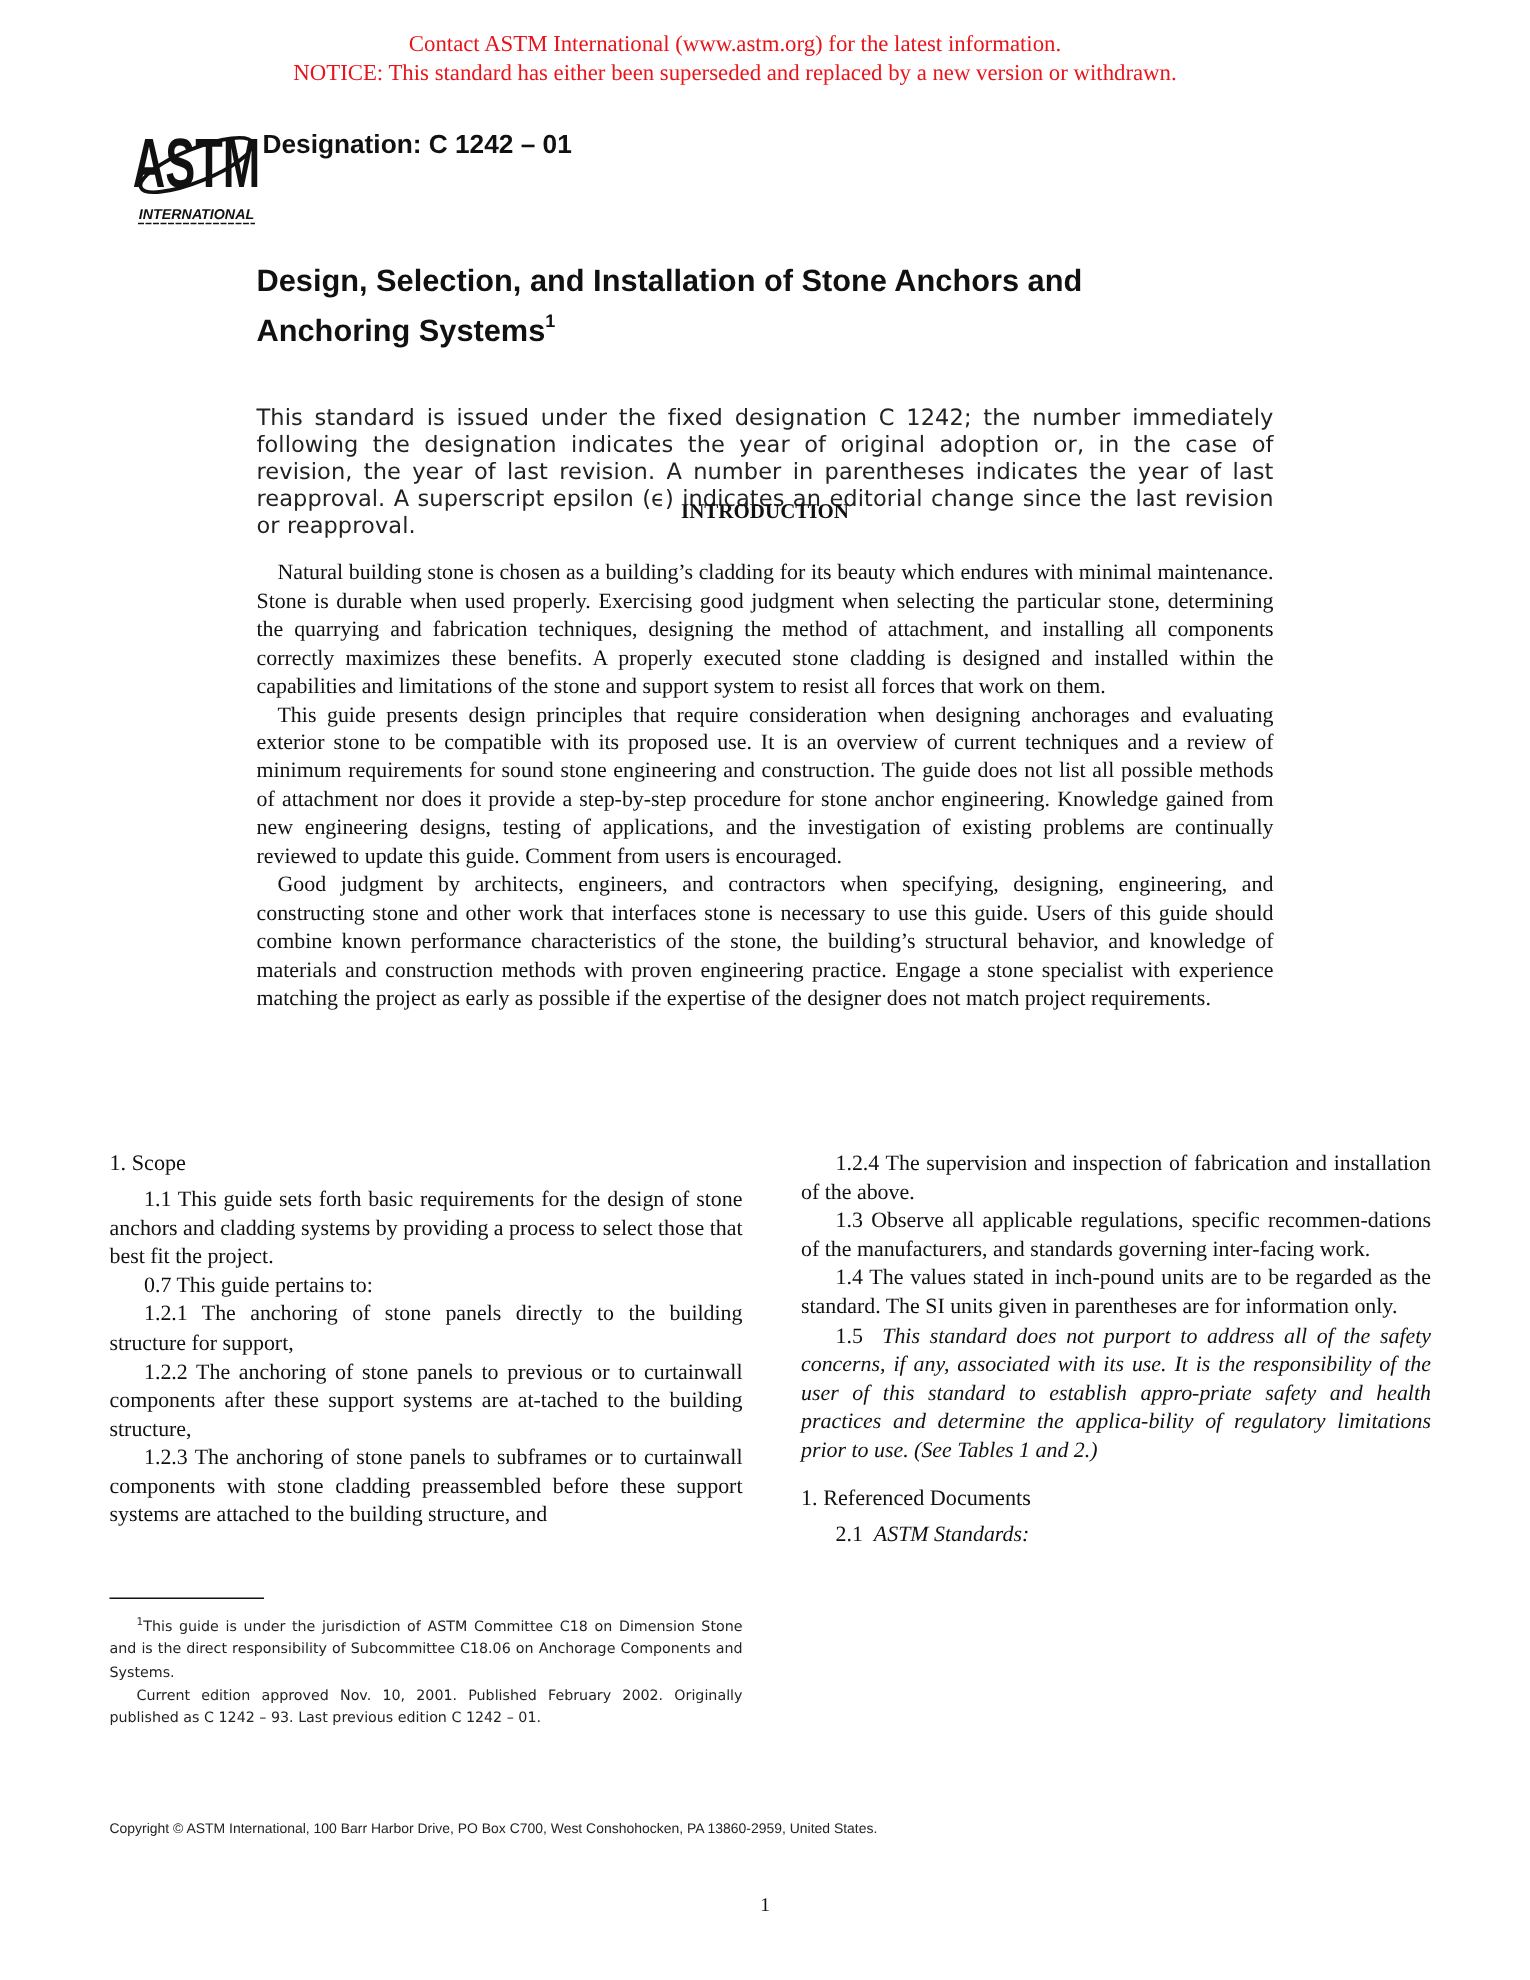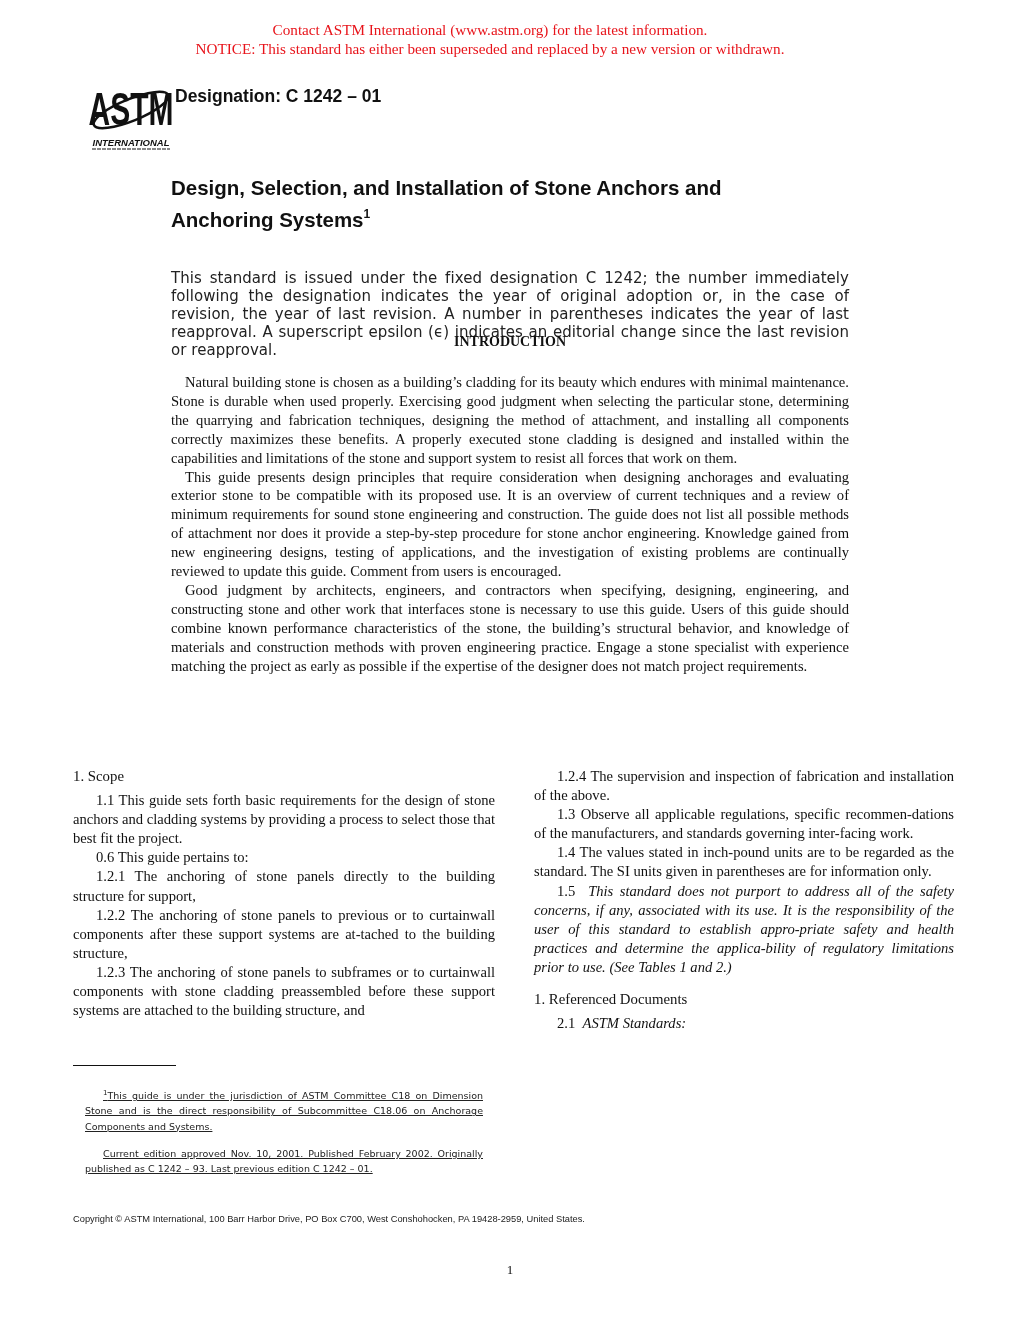--- a/index.html
+++ b/index.html
@@ -24,21 +24,21 @@
   .col { top: 767px; width: 422px; font-size: 14.6px; line-height: 19.1px; text-align: justify; }
   .col-left { left: 73px; }
   .col-right { left: 534px; width: 420px; }
   .col p { margin: 0; text-indent: 23px; }
   .col h3 { margin: 0 0 5px 0; font-size: 14.8px; font-weight: normal; }
   .col-right h3 { margin-top: 13px; }
   .it { font-style: italic; }
   .footrule { left: 73px; top: 1065px; width: 103px; border-top: 1px solid #111; }
   .footnotes { left: 73px; top: 1074px; width: 422px; font-family: "DejaVu Sans", sans-serif;
                font-size: 9.5px; line-height: 15.2px; text-align: justify; color: #222; }
-  .footnotes p { margin: 12px; text-indent: 18px; text-decoration: underline; }
+  .footnotes p { margin: 0; text-indent: 18px; }
   .footnotes sup { font-size: 7px; }
   .copyright { left: 73px; top: 1214px; font-family: "Liberation Sans", sans-serif; font-size: 9.3px; color: #222; }
   .pagenum { left: 0; width: 1020px; top: 1262px; text-align: center; font-size: 13px; }
 </style>
 </head>
 <body>
 
 <div class="abs notice">
   <div>Contact ASTM International (www.astm.org) for the latest information.</div>
   <div>NOTICE:  This standard has either been superseded and replaced by a new version or withdrawn.</div>
@@ -66,21 +66,21 @@
 
 <div class="abs intro">
   <p>Natural building stone is chosen as a building’s cladding for its beauty which endures with minimal maintenance. Stone is durable when used properly. Exercising good judgment when selecting the particular stone, determining the quarrying and fabrication techniques, designing the method of attachment, and installing all components correctly maximizes these benefits. A properly executed stone cladding is designed and installed within the capabilities and limitations of the stone and support system to resist all forces that work on them.</p>
   <p>This guide presents design principles that require consideration when designing anchorages and evaluating exterior stone to be compatible with its proposed use. It is an overview of current techniques and a review of minimum requirements for sound stone engineering and construction. The guide does not list all possible methods of attachment nor does it provide a step-by-step procedure for stone anchor engineering. Knowledge gained from new engineering designs, testing of applications, and the investigation of existing problems are continually reviewed to update this guide. Comment from users is encouraged.</p>
   <p>Good judgment by architects, engineers, and contractors when specifying, designing, engineering, and constructing stone and other work that interfaces stone is necessary to use this guide. Users of this guide should combine known performance characteristics of the stone, the building’s structural behavior, and knowledge of materials and construction methods with proven engineering practice. Engage a stone specialist with experience matching the project as early as possible if the expertise of the designer does not match project requirements.</p>
 </div>
 
 <div class="abs col col-left">
   <h3>1.  Scope</h3>
   <p>1.1  This guide sets forth basic requirements for the design of stone anchors and cladding systems by providing a process to select those that best fit the project.</p>
-  <p>0.6  This guide pertains to:</p>
+  <p>0.7  This guide pertains to:</p>
   <p>1.2.1  The anchoring of stone panels directly to the building structure for support,</p>
   <p>1.2.2  The anchoring of stone panels to previous or to curtainwall components after these support systems are at-tached to the building structure,</p>
   <p>1.2.3  The anchoring of stone panels to subframes or to curtainwall components with stone cladding preassembled before these support systems are attached to the building structure, and</p>
 </div>
 
 <div class="abs footrule"></div>
 
 <div class="abs footnotes">
   <p><sup>1</sup><span>This guide is under the jurisdiction of ASTM Committee C18 on Dimension Stone and is the direct responsibility of Subcommittee C18.06 on Anchorage Components and Systems.</span></p>
   <p>Current edition approved Nov. 10, 2001. Published February 2002. Originally published as C 1242 – 93. Last previous edition C 1242 – 01.</p>
@@ -88,15 +88,15 @@
 
 <div class="abs col col-right">
   <p>1.2.4  The supervision and inspection of fabrication and installation of the above.</p>
   <p>1.3  Observe all applicable regulations, specific recommen-dations of the manufacturers, and standards governing inter-facing work.</p>
   <p>1.4  The values stated in inch-pound units are to be regarded as the standard. The SI units given in parentheses are for information only.</p>
   <p><span>1.5</span>&nbsp;&nbsp;<span class="it">This standard does not purport to address all of the safety concerns, if any, associated with its use. It is the responsibility of the user of this standard to establish appro-priate safety and health practices and determine the applica-bility of regulatory limitations prior to use. (See Tables 1 and 2.)</span></p>
   <h3>1.  Referenced Documents</h3>
   <p><span>2.1</span>&nbsp;&nbsp;<span class="it">ASTM Standards:</span></p>
 </div>
 
-<div class="abs copyright">Copyright © ASTM International, 100 Barr Harbor Drive, PO Box C700, West Conshohocken, PA 19428-2959, United States.</div>
+<div class="abs copyright">Copyright © ASTM International, 100 Barr Harbor Drive, PO Box C700, West Conshohocken, PA 13860-2959, United States.</div>
 
 <div class="abs pagenum">1</div>
 
 </body></html>

